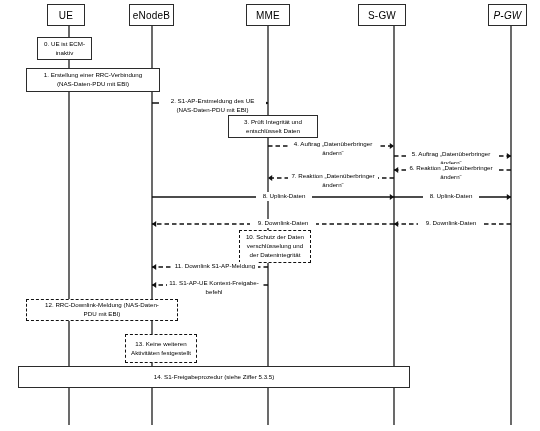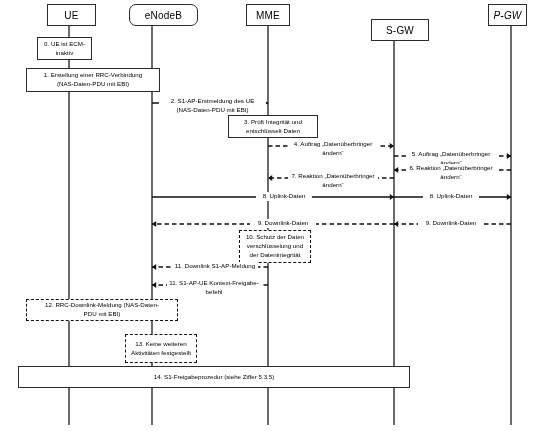--- a/index.html
+++ b/index.html
@@ -121,30 +121,30 @@
         <line x1="268" y1="267" x2="152" y2="267" stroke="#111" stroke-width="1.3" stroke-dasharray="4.5,3"></line>
         <polygon points="156.2,264 152,267 156.2,270" fill="#111"></polygon>
       </g>
       <g>
         <line x1="268" y1="285" x2="152" y2="285" stroke="#111" stroke-width="1.3" stroke-dasharray="4.5,3"></line>
         <polygon points="156.2,282 152,285 156.2,288" fill="#111"></polygon>
       </g>
     </svg>
 
   <div id="actors">
-      <div class="actor-box" style="left: 47px; top: 4px; width: 49px;">
+      <div class="actor-box" style="left: 47px; top: 4px; width: 38px;">
         <span>UE</span>
       </div>
-      <div class="actor-box" style="left: 129px; top: 4px; width: 69px; border-radius: 7px;">
+      <div class="actor-box" style="left: 129px; top: 4px; width: 45px;">
         <span>eNodeB</span>
       </div>
       <div class="actor-box" style="left: 246px; top: 4px; width: 44px;">
         <span>MME</span>
       </div>
-      <div class="actor-box" style="left: 371px; top: 4px; width: 58px; margin-top: 15px;">
+      <div class="actor-box" style="left: 358px; top: 4px; width: 48px;">
         <span>S-GW</span>
       </div>
       <div class="actor-box" style="left: 488px; top: 4px; width: 39px; font-style: italic;">
         <span>P-GW</span>
       </div>
     </div>
 
   <div id="notes">
       <div class="note" style="left: 37px; top: 37px; width: 55px; height: 23px;">
         <span style="white-space: pre-line;">0. UE ist ECM-

